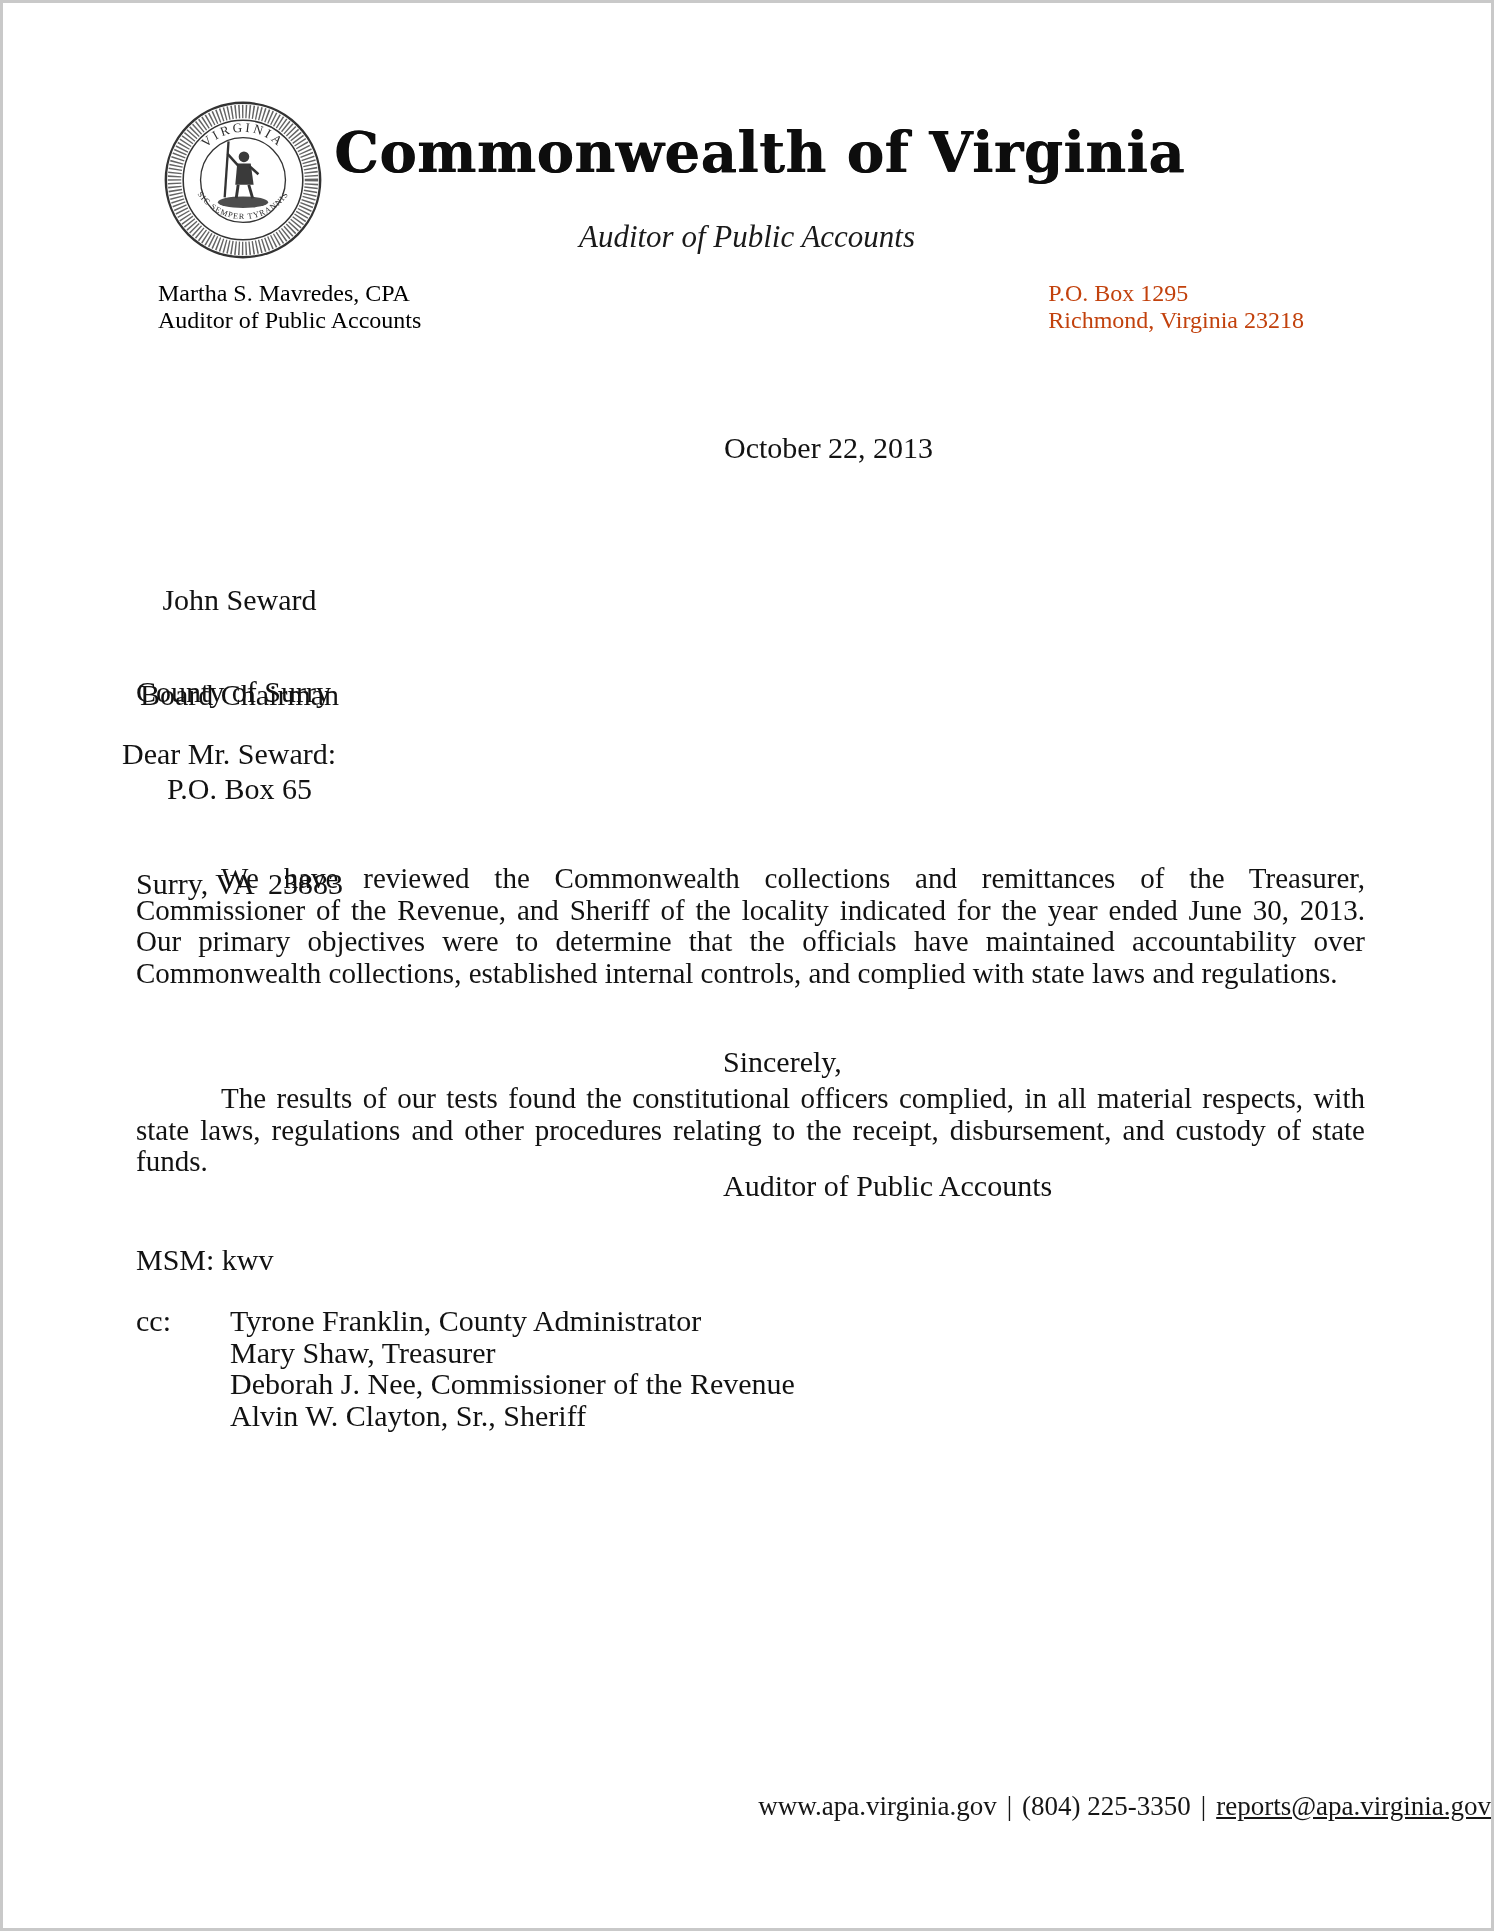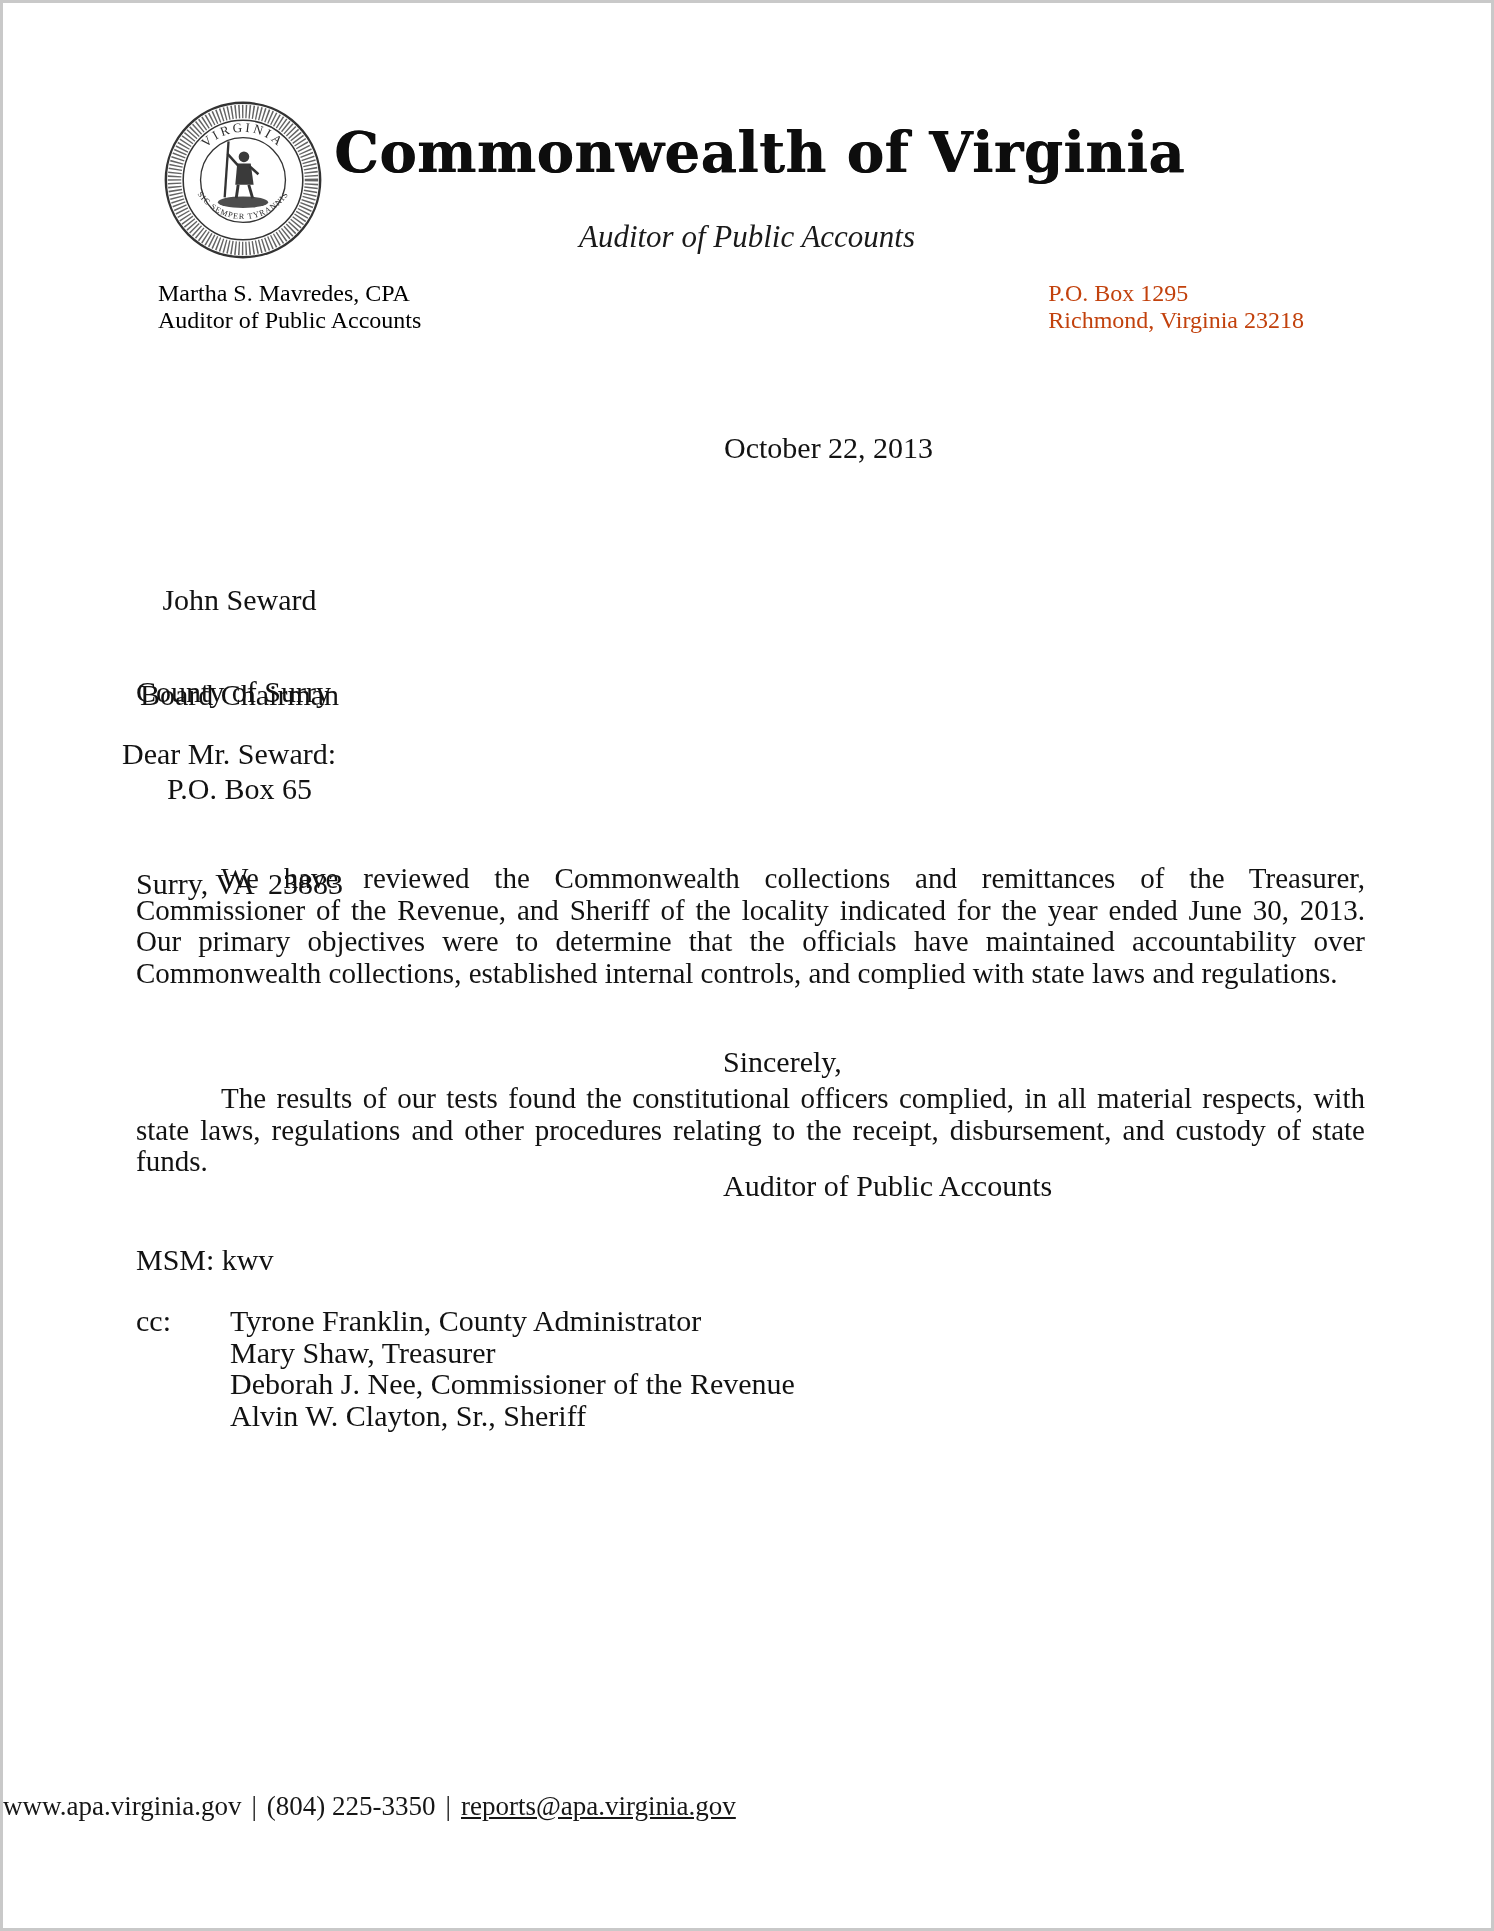--- a/index.html
+++ b/index.html
@@ -132,21 +132,21 @@
   }
   .cc-label { position: absolute; left: 0; top: 0; }
   .cc-names { margin-left: 94px; }
 
   
   .page-footer {
     position: absolute;
     left: 0;
     top: 1788px;
     width: 100%;
-    text-align: left;
+    text-align: right;
     font-size: 27px;
     color: #161616;
   }
   .page-footer .sep { padding: 0 10px; }
   .email-link { text-decoration: underline; color: #161616; cursor: pointer; }
 
   svg text { font-family: "Liberation Serif", serif; fill: #2d2d2d; }
 </style>
 </head>
 <body>

